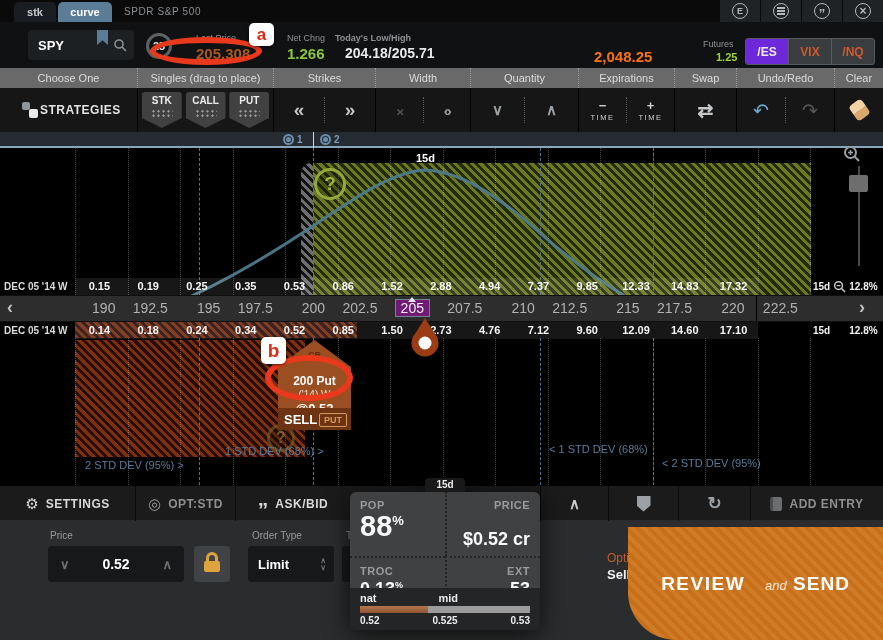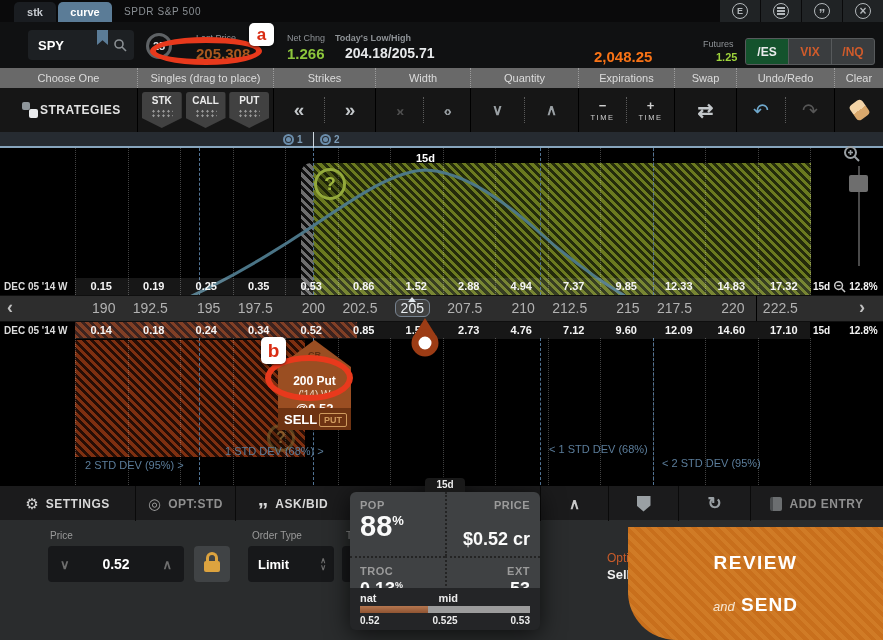--- a/index.html
+++ b/index.html
@@ -36,21 +36,21 @@
   .lastprice{color:#a9581f;}
   .netchng{color:#8dc63c;}
   .lowhigh{color:#e6e8ea;font-size:14px;}
   .futprice{color:#f97316;}
   .futchng{color:#9ed43b;font-size:11px;}
   .futarrow{position:absolute;left:696px;top:47px;color:#8dc63c;font-size:14px;font-weight:bold;line-height:1;}
   .seg{position:absolute;left:745px;top:16px;width:130px;height:27px;background:#3a3d3f;border:1px solid #575a5c;
        border-radius:3px;display:flex;overflow:hidden;}
   .seg-cell{flex:1;display:flex;align-items:center;justify-content:center;font-size:12px;font-weight:bold;
             color:#d05b2b;border-left:1px solid #575a5c;}
-  .seg-cell:first-child{border-left:none;background:#14532d;color:#e9ebec;}
+  .seg-cell:first-child{border-left:none;background:#6d28d9;color:#e9ebec;}
 
   
   .ribbon{position:absolute;left:0;top:68px;width:883px;height:20px;background:#696969;display:flex;}
   .ribbon-cell{height:100%;display:flex;align-items:center;justify-content:center;font-size:11px;color:#dcdcdc;
                border-left:1px dotted #9b9b9b;}
   .ribbon-cell:first-child{border-left:none;}
 
   
   .itoolbar{position:absolute;left:0;top:88px;width:883px;height:44px;background:#161616;display:flex;}
   .isec{height:100%;display:flex;align-items:center;justify-content:space-evenly;border-left:1px solid #000;}
@@ -105,33 +105,33 @@
   .qicon.faded{left:267px;top:424px;width:28px;height:28px;border-color:rgba(160,125,60,.45);color:rgba(175,140,70,.55);font-size:16px;}
   .chart-15d{position:absolute;left:416px;top:152px;font-size:11px;font-weight:bold;color:#fff;z-index:4;}
   .zoomcol{position:absolute;z-index:4;}
   .ztrack{position:absolute;left:858px;top:166px;width:0;height:100px;border-left:2px solid #4a4a4a;z-index:4;}
   .zhandle{position:absolute;left:849px;top:175px;width:19px;height:17px;background:#6e6e6e;border-radius:2px;z-index:4;}
   .stddev{position:absolute;z-index:5;font-size:11px;color:#5b7d9b;}
 
   
   .vrow{position:absolute;left:0;width:883px;height:17px;z-index:5;}
   .vrow-label,.srow-label{position:absolute;left:4px;top:3px;font-size:10px;font-weight:600;color:#dcdcdc;}
-  .vrow-cells{position:absolute;left:75px;top:0;width:735px;height:100%;display:flex;background:rgba(255,255,255,.09);}
+  .vrow-cells{position:absolute;left:75px;top:0;width:683px;height:100%;display:flex;background:rgba(255,255,255,.09);}
   .vcell{flex:1;text-align:center;font-size:11px;font-weight:bold;color:#f5f5f5;line-height:17px;overflow:hidden;}
   .vrow-right{position:absolute;left:813px;top:0;width:70px;height:100%;display:flex;align-items:center;gap:3px;
               font-size:10px;font-weight:bold;color:#f2f2f2;}
   .redtint{position:absolute;left:75px;top:322px;width:282px;height:16px;z-index:4;opacity:.85;
       background:repeating-linear-gradient(45deg,#8a3413 0 3px,#30100a 3px 6px);}
   .srow{position:absolute;left:0;top:295px;width:883px;height:27px;background:#2d2d2d;z-index:5;
         border-top:1px solid #0f0f0f;border-bottom:1px solid #0f0f0f;}
   .srow-arrow{position:absolute;top:1px;font-size:18px;font-weight:bold;color:#c0c0c0;}
   .srow-cells{position:absolute;left:75px;top:0;width:735px;height:100%;display:flex;}
   .scell{flex:1;text-align:right;font-size:14px;color:#b2b2b2;line-height:25px;padding-right:12px;}
   .scell:last-child{border-left:1px solid #000;}
-  .scell .hl{position:relative;background:#404040;border:1px solid #768290;border-radius:6px;padding:0 5px;color:#e9edf0;}
+  .scell .hl{position:relative;background:#701a75;border:1px solid #768290;border-radius:0;padding:0 5px;color:#e9edf0;}
   .caret{position:absolute;left:50%;top:-7px;margin-left:-4px;width:0;height:0;
          border:4px solid transparent;border-bottom:5px solid #e0e6eb;}
 
   
   #price-pin{position:absolute;left:411px;top:317px;z-index:7;}
   .tag{position:absolute;left:278px;top:340px;width:73px;height:90px;z-index:6;
        background:#9a4e22;clip-path:polygon(50% 0,100% 30%,100% 100%,0 100%,0 30%);
        filter:drop-shadow(0 2px 5px rgba(0,0,0,.6));}
   .tag div{position:absolute;left:0;right:0;text-align:center;}
   .tag .cr{top:10px;font-size:9px;font-weight:bold;color:#5f2d10;text-align:center;}
@@ -178,21 +178,21 @@
   .lock-shackle{width:12px;height:9px;border:3px solid #dca33f;border-bottom:none;border-radius:7px 7px 0 0;margin:6px auto 0;}
   .lock-body{width:16px;height:11px;background:#dca33f;border-radius:2px;margin:0 auto;}
   .select{position:absolute;top:26px;height:36px;background:#17181a;border-radius:4px;display:flex;align-items:center;
           justify-content:space-between;padding:0 8px 0 10px;}
   .select .val{color:#fff;font-weight:bold;font-size:13px;}
   .selarrows{display:flex;flex-direction:column;color:#6e6e6e;font-size:8px;line-height:7px;font-weight:bold;text-align:center;}
   .optlabel{position:absolute;left:607px;top:31px;font-size:12px;color:#c75b2a;}
   .optsummary{position:absolute;left:607px;top:47px;font-size:13px;font-weight:bold;color:#f0f0f0;}
   .reviewbtn{position:absolute;left:628px;top:7px;width:255px;height:113px;border-radius:0 0 0 48px;
       background:repeating-linear-gradient(45deg,#d07b26 0 4px,#c86f1c 4px 8px);
-      display:flex;flex-direction:column;align-items:center;justify-content:center;gap:20px;}
+      display:flex;flex-direction:row;align-items:center;justify-content:center;gap:20px;}
   .reviewbtn .l1{color:#fff;font-size:19px;font-weight:bold;letter-spacing:1.5px;}
   .reviewbtn .l2{color:#fff;font-size:19px;font-weight:bold;letter-spacing:1px;}
   .reviewbtn .and{font-size:13px;font-weight:normal;font-style:italic;color:#f7e7d3;letter-spacing:0;}
 
   
   .statspanel{position:absolute;left:350px;top:478px;width:190px;height:152px;z-index:8;filter:drop-shadow(0 4px 12px rgba(0,0,0,.7));}
   .stats-tab{position:absolute;left:75px;top:0;width:40px;height:14px;background:#191919;border-radius:4px 4px 0 0;
              color:#ececec;font-size:10px;font-weight:bold;text-align:center;line-height:14px;}
   .stats-main{position:absolute;left:0;top:14px;width:190px;height:96px;background:#3f4143;border-radius:6px 6px 0 0;
               display:grid;grid-template-columns:1fr 1fr;grid-template-rows:1fr 1fr;}

